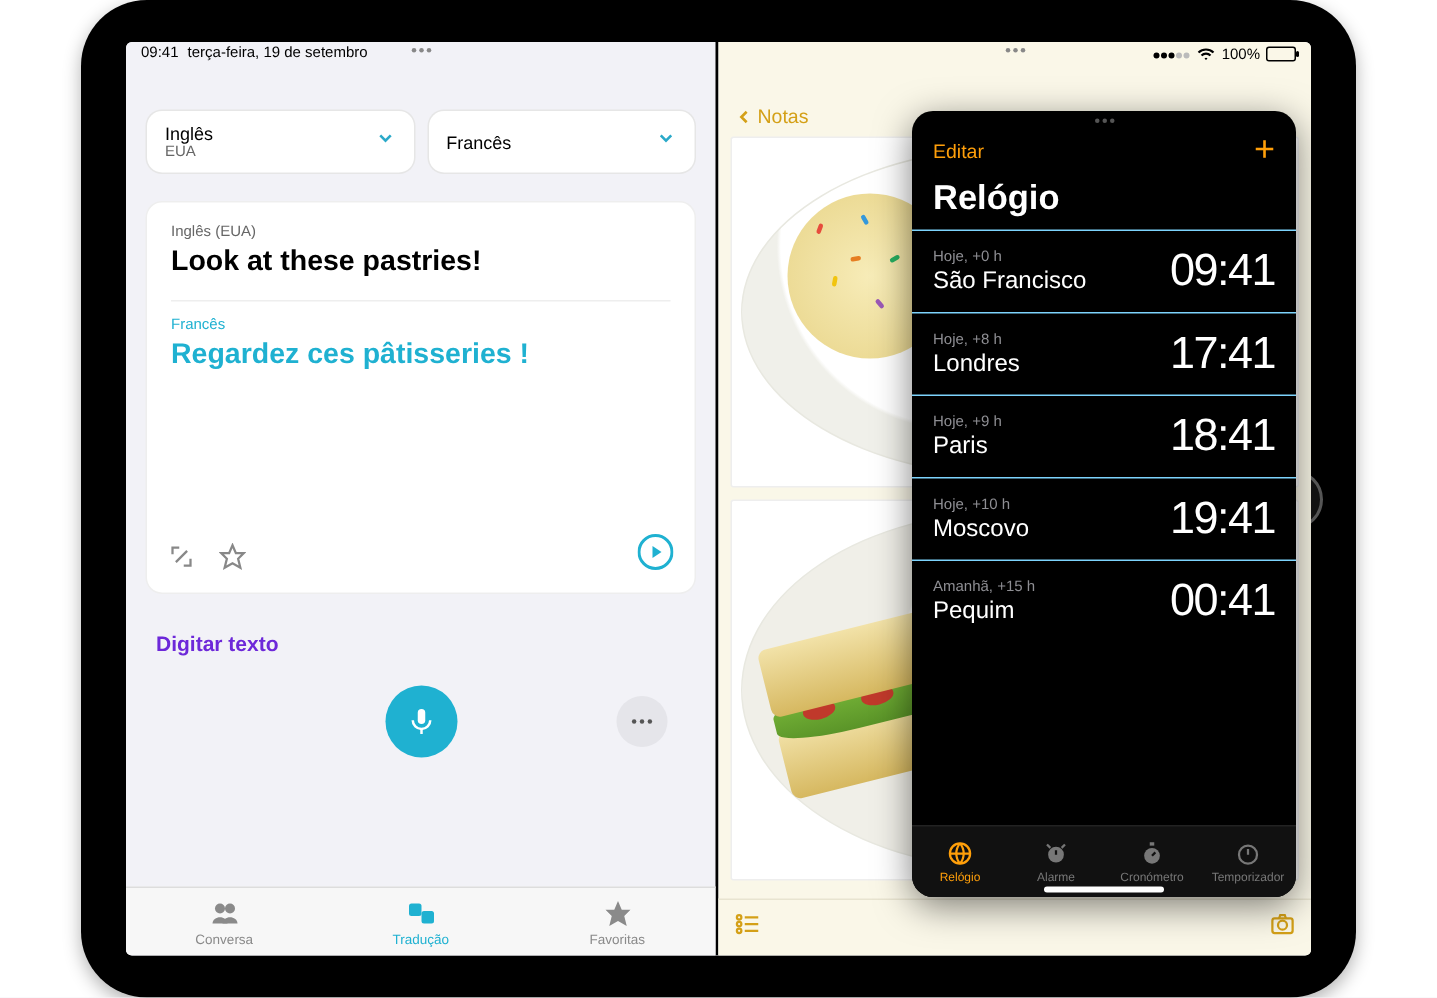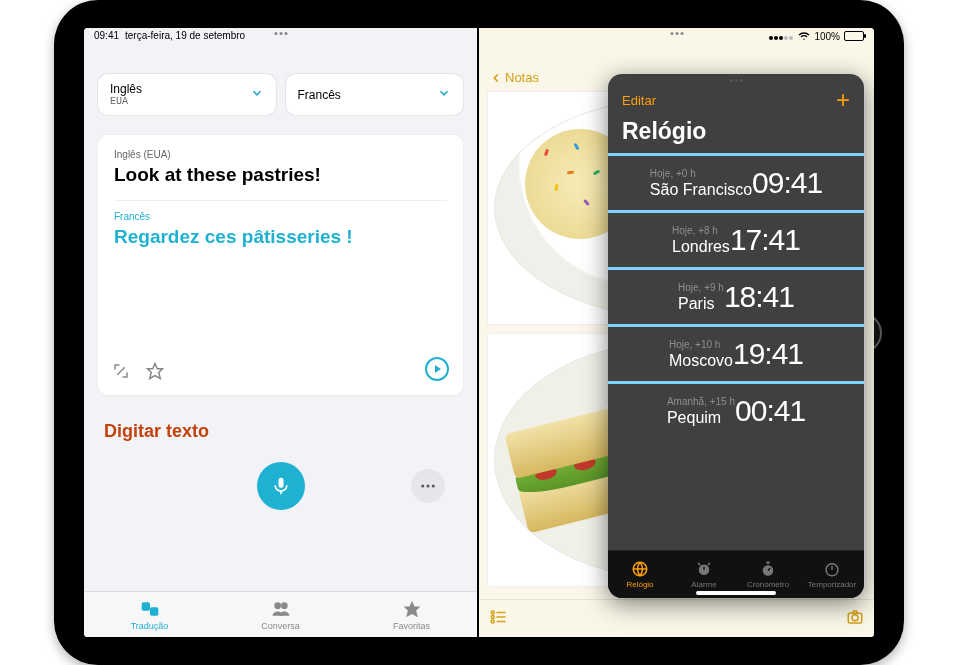--- a/index.html
+++ b/index.html
@@ -35,38 +35,38 @@
   .grip span{width:3px;height:3px;border-radius:50%;background:#888;}
 
   
   .lang-row { display:flex; gap:10px; padding:30px 14px 10px; }
   .lang-pill {
     flex:1; background:#fff; border-radius:10px; padding:8px 12px;
     display:flex; justify-content:space-between; align-items:center;
     box-shadow:0 0 0 1px #e6e6e6;
   }
   .lang-text .top{font-size:12px;color:#000;font-weight:500;}
-  .lang-text .sub{font-size:10px;color:#666;font-family:Liberation Mono, monospace;}
+  .lang-text .sub{font-size:10px;color:#666;}
   .chev-down{color:#2aa9c9;}
 
   .tx-card {
     margin:10px 14px 0; background:#fff; border-radius:10px;
     box-shadow:0 0 0 1px #eee; padding:14px 16px 10px; height:260px; position:relative;
   }
   .src-lbl{font-size:10px;color:#666;}
   .src-txt{font-size:19px;font-weight:700;margin:4px 0 14px;}
   .hr{height:1px;background:#eee;margin-bottom:10px;}
   .tgt-lbl{font-size:10px;color:#1fb1d1;font-weight:500;}
   .tgt-txt{font-size:19px;font-weight:700;color:#1fb1d1;margin-top:4px;}
   .card-bottom{position:absolute;left:14px;right:14px;bottom:10px;display:flex;align-items:center;}
   .ico{color:#888;display:inline-flex;align-items:center;justify-content:center;}
   .play-btn{color:#1fb1d1;margin-left:auto;}
 
   .input-area{margin:12px 14px 0;}
-  .ph{color:#c2410c;font-size:18px;font-weight:600;padding:14px 6px;}
+  .ph{color:#6d28d9;font-size:14px;font-weight:600;padding:14px 6px;}
   .input-bottom{display:flex;align-items:center;justify-content:center;position:relative;padding:6px 0 10px;}
   .mic-btn{width:48px;height:48px;border-radius:50%;background:#1fb1d1;display:flex;align-items:center;justify-content:center;color:#fff;}
   .more-btn{position:absolute;right:18px;width:34px;height:34px;border-radius:50%;background:#e5e5ea;display:flex;align-items:center;justify-content:center;color:#555;}
 
   .tab-bar-tx{position:absolute;bottom:0;left:0;right:0;height:46px;background:#f7f7f7;border-top:1px solid #ddd;display:flex;}
   .tab-tx{flex:1;display:flex;flex-direction:column;align-items:center;justify-content:center;font-size:9px;color:#8a8a8a;gap:2px;}
   .tab-tx.active{color:#1fb1d1;}
 
   
   .notes-hdr{display:flex;align-items:center;gap:2px;color:#d4a017;font-size:13px;padding:26px 10px 6px;}
@@ -80,28 +80,28 @@
   .plate2{height:240px;background:radial-gradient(circle at 55% 45%, #fff 0 40%, #f0efe8 41% 100%);border-radius:50%;position:relative;border:1px solid #e8e8e0;}
   .sandwich{position:absolute;left:20px;top:70px;width:180px;height:110px;transform:rotate(-14deg);}
   .bread{position:absolute;width:170px;height:46px;background:linear-gradient(#f2e2a8,#d6b860);border-radius:6px;}
   .bread.top{top:0;}
   .bread.bot{top:56px;}
   .lettuce{position:absolute;top:34px;width:180px;height:32px;background:linear-gradient(#7ab83a,#5a9428);border-radius:40% 40% 30% 30%;}
   .tomato{position:absolute;top:42px;left:20px;width:22px;height:12px;background:#c0392b;border-radius:50%;}
   .notes-tb{position:absolute;bottom:0;left:0;right:0;height:38px;background:#faf7e8;border-top:1px solid #e8e4d0;display:flex;align-items:center;padding:0 10px;gap:20px;color:#d4a017;}
 
   
-  .slideover{position:absolute;right:10px;top:46px;width:256px;height:524px;background:#404040;border-radius:14px;overflow:hidden;box-shadow:0 6px 24px rgba(0,0,0,.5);}
+  .slideover{position:absolute;right:10px;top:46px;width:256px;height:524px;background:#000000;border-radius:14px;overflow:hidden;box-shadow:0 6px 24px rgba(0,0,0,.5);}
   .so-top-grip{display:flex;justify-content:center;gap:2px;padding:5px 0 2px;}
   .so-top-grip span{width:3px;height:3px;border-radius:50%;background:#555;}
   .so-hdr{display:flex;justify-content:space-between;align-items:center;padding:2px 14px 2px;}
   .edit{color:#ff9f0a;font-size:13px;}
   .plus{color:#ff9f0a;font-size:24px;font-weight:300;}
   .so-title{color:#fff;font-size:23px;font-weight:700;padding:2px 14px 8px;}
-  .city-row{display:flex;justify-content:center;align-items:center;padding:10px 14px;border-top:3px solid #7dd3fc;}
+  .city-row{display:flex;justify-content:space-between;align-items:center;padding:10px 14px;border-top:1px solid #7dd3fc;}
   .city-l .off{font-size:10px;color:#8e8e93;}
   .city-l .nm{font-size:16px;color:#fff;margin-top:2px;}
   .city-t{font-size:30px;color:#fff;font-weight:300;letter-spacing:-1px;}
   .so-tab{position:absolute;bottom:0;left:0;right:0;height:48px;background:#111;border-top:1px solid #222;display:flex;}
   .so-tab-i{flex:1;display:flex;flex-direction:column;align-items:center;justify-content:center;gap:2px;font-size:8px;color:#777;}
   .so-tab-i.active{color:#ff9f0a;}
   .so-home{width:80px;height:4px;background:#fff;border-radius:3px;position:absolute;bottom:3px;left:50%;transform:translateX(-50%);}
 </style>
 </head>
 <body>
@@ -187,35 +187,35 @@
           <svg width="18" height="18" viewBox="0 0 24 24" fill="#555">
                 <circle cx="5" cy="12" r="2"></circle>
                 <circle cx="12" cy="12" r="2"></circle>
                 <circle cx="19" cy="12" r="2"></circle>
               </svg>
         </div>
       </div>
     </div>
 
     <div class="tab-bar-tx">
-      <div class="tab-tx active">
-        <svg width="20" height="20" viewBox="0 0 24 24" fill="currentColor">
-              <rect x="2" y="4" width="10" height="10" rx="2"></rect>
-              <rect x="12" y="10" width="10" height="10" rx="2"></rect>
-            </svg>
-        <span>Tradução</span>
-      </div>
       <div class="tab-tx">
         <svg width="20" height="20" viewBox="0 0 24 24" fill="currentColor">
               <circle cx="8" cy="8" r="4"></circle>
               <circle cx="16" cy="8" r="4"></circle>
               <path d="M2 20c0-3 3-5 6-5s6 2 6 5"></path>
               <path d="M10 20c0-3 3-5 6-5s6 2 6 5"></path>
             </svg>
         <span>Conversa</span>
+      </div>
+      <div class="tab-tx active">
+        <svg width="20" height="20" viewBox="0 0 24 24" fill="currentColor">
+              <rect x="2" y="4" width="10" height="10" rx="2"></rect>
+              <rect x="12" y="10" width="10" height="10" rx="2"></rect>
+            </svg>
+        <span>Tradução</span>
       </div>
       <div class="tab-tx">
         <svg width="20" height="20" viewBox="0 0 24 24" fill="currentColor">
               <polygon points="12 2 15 9 22 9 17 14 19 22 12 18 5 22 7 14 2 9 9 9"></polygon>
             </svg>
         <span>Favoritas</span>
       </div>
     </div>
   </div>
 

